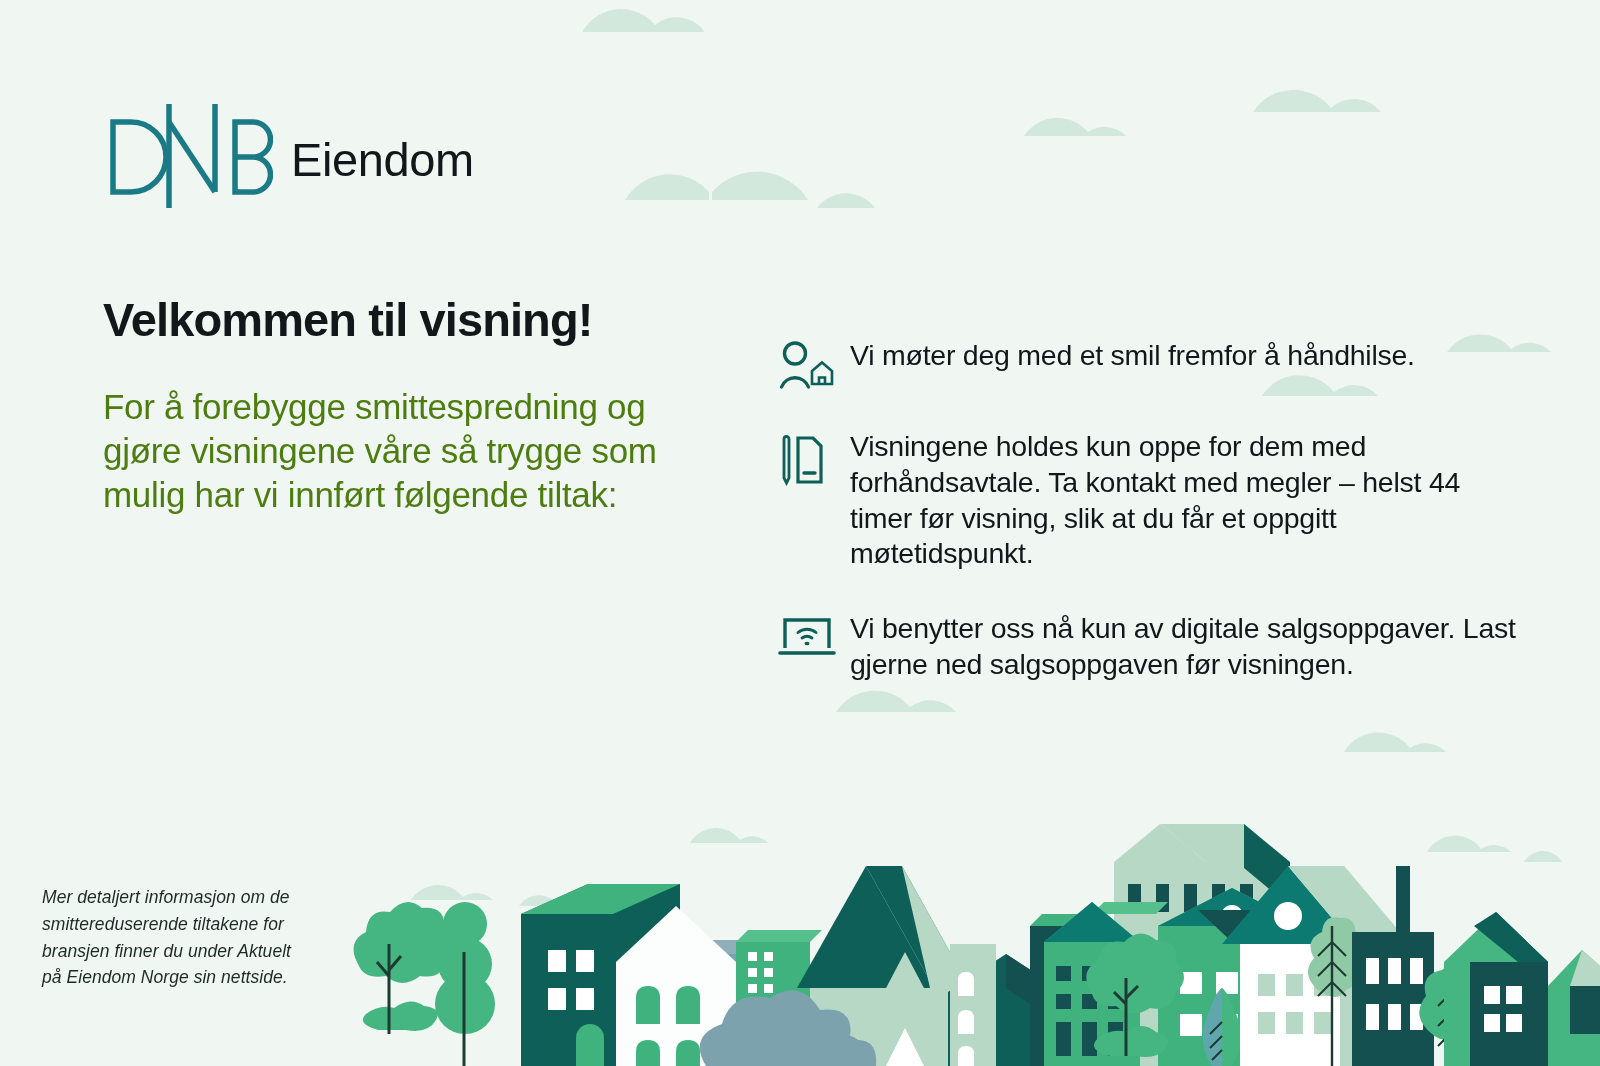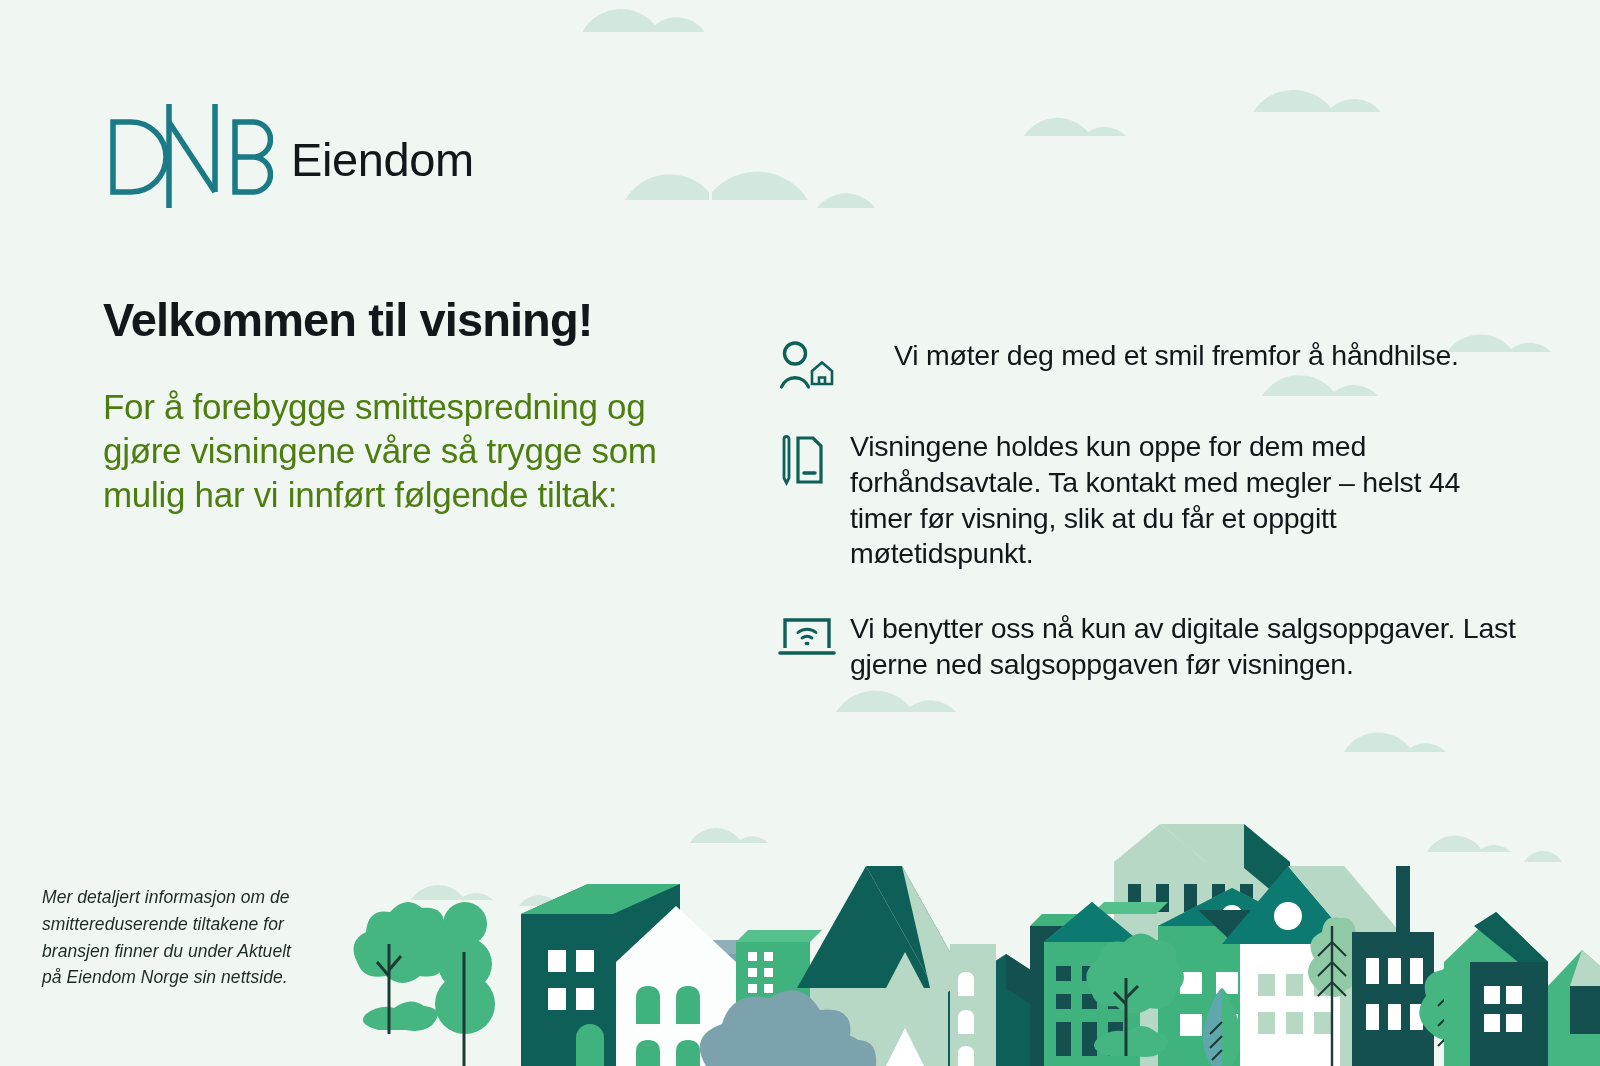--- a/index.html
+++ b/index.html
@@ -44,21 +44,21 @@
 
   
   #bullets { position:absolute; left:778px; top:336px; width:740px; z-index:5; }
   .bullet { display:flex; align-items:flex-start; }
   .b-icon { flex:0 0 72px; padding-top:4px; }
   .b-icon svg { display:block; }
   .b-text {
     font-size:28.5px; line-height:1.255; color:#12171a;
     letter-spacing:-0.25px; padding-top:2px;
   }
-  #bullet-0 { margin-bottom:37px;gap:44px; }
+  #bullet-0 { margin-bottom:37px; }
   #bullet-1 { margin-bottom:37px; }
   #bullet-1 .b-icon { padding-top:7px; }
   #bullet-2 .b-icon { padding-top:6px; }
 
   
   #city { position:absolute; left:0; bottom:0; width:1600px; height:300px; z-index:2; }
 </style>
 </head>
 <body>
 

